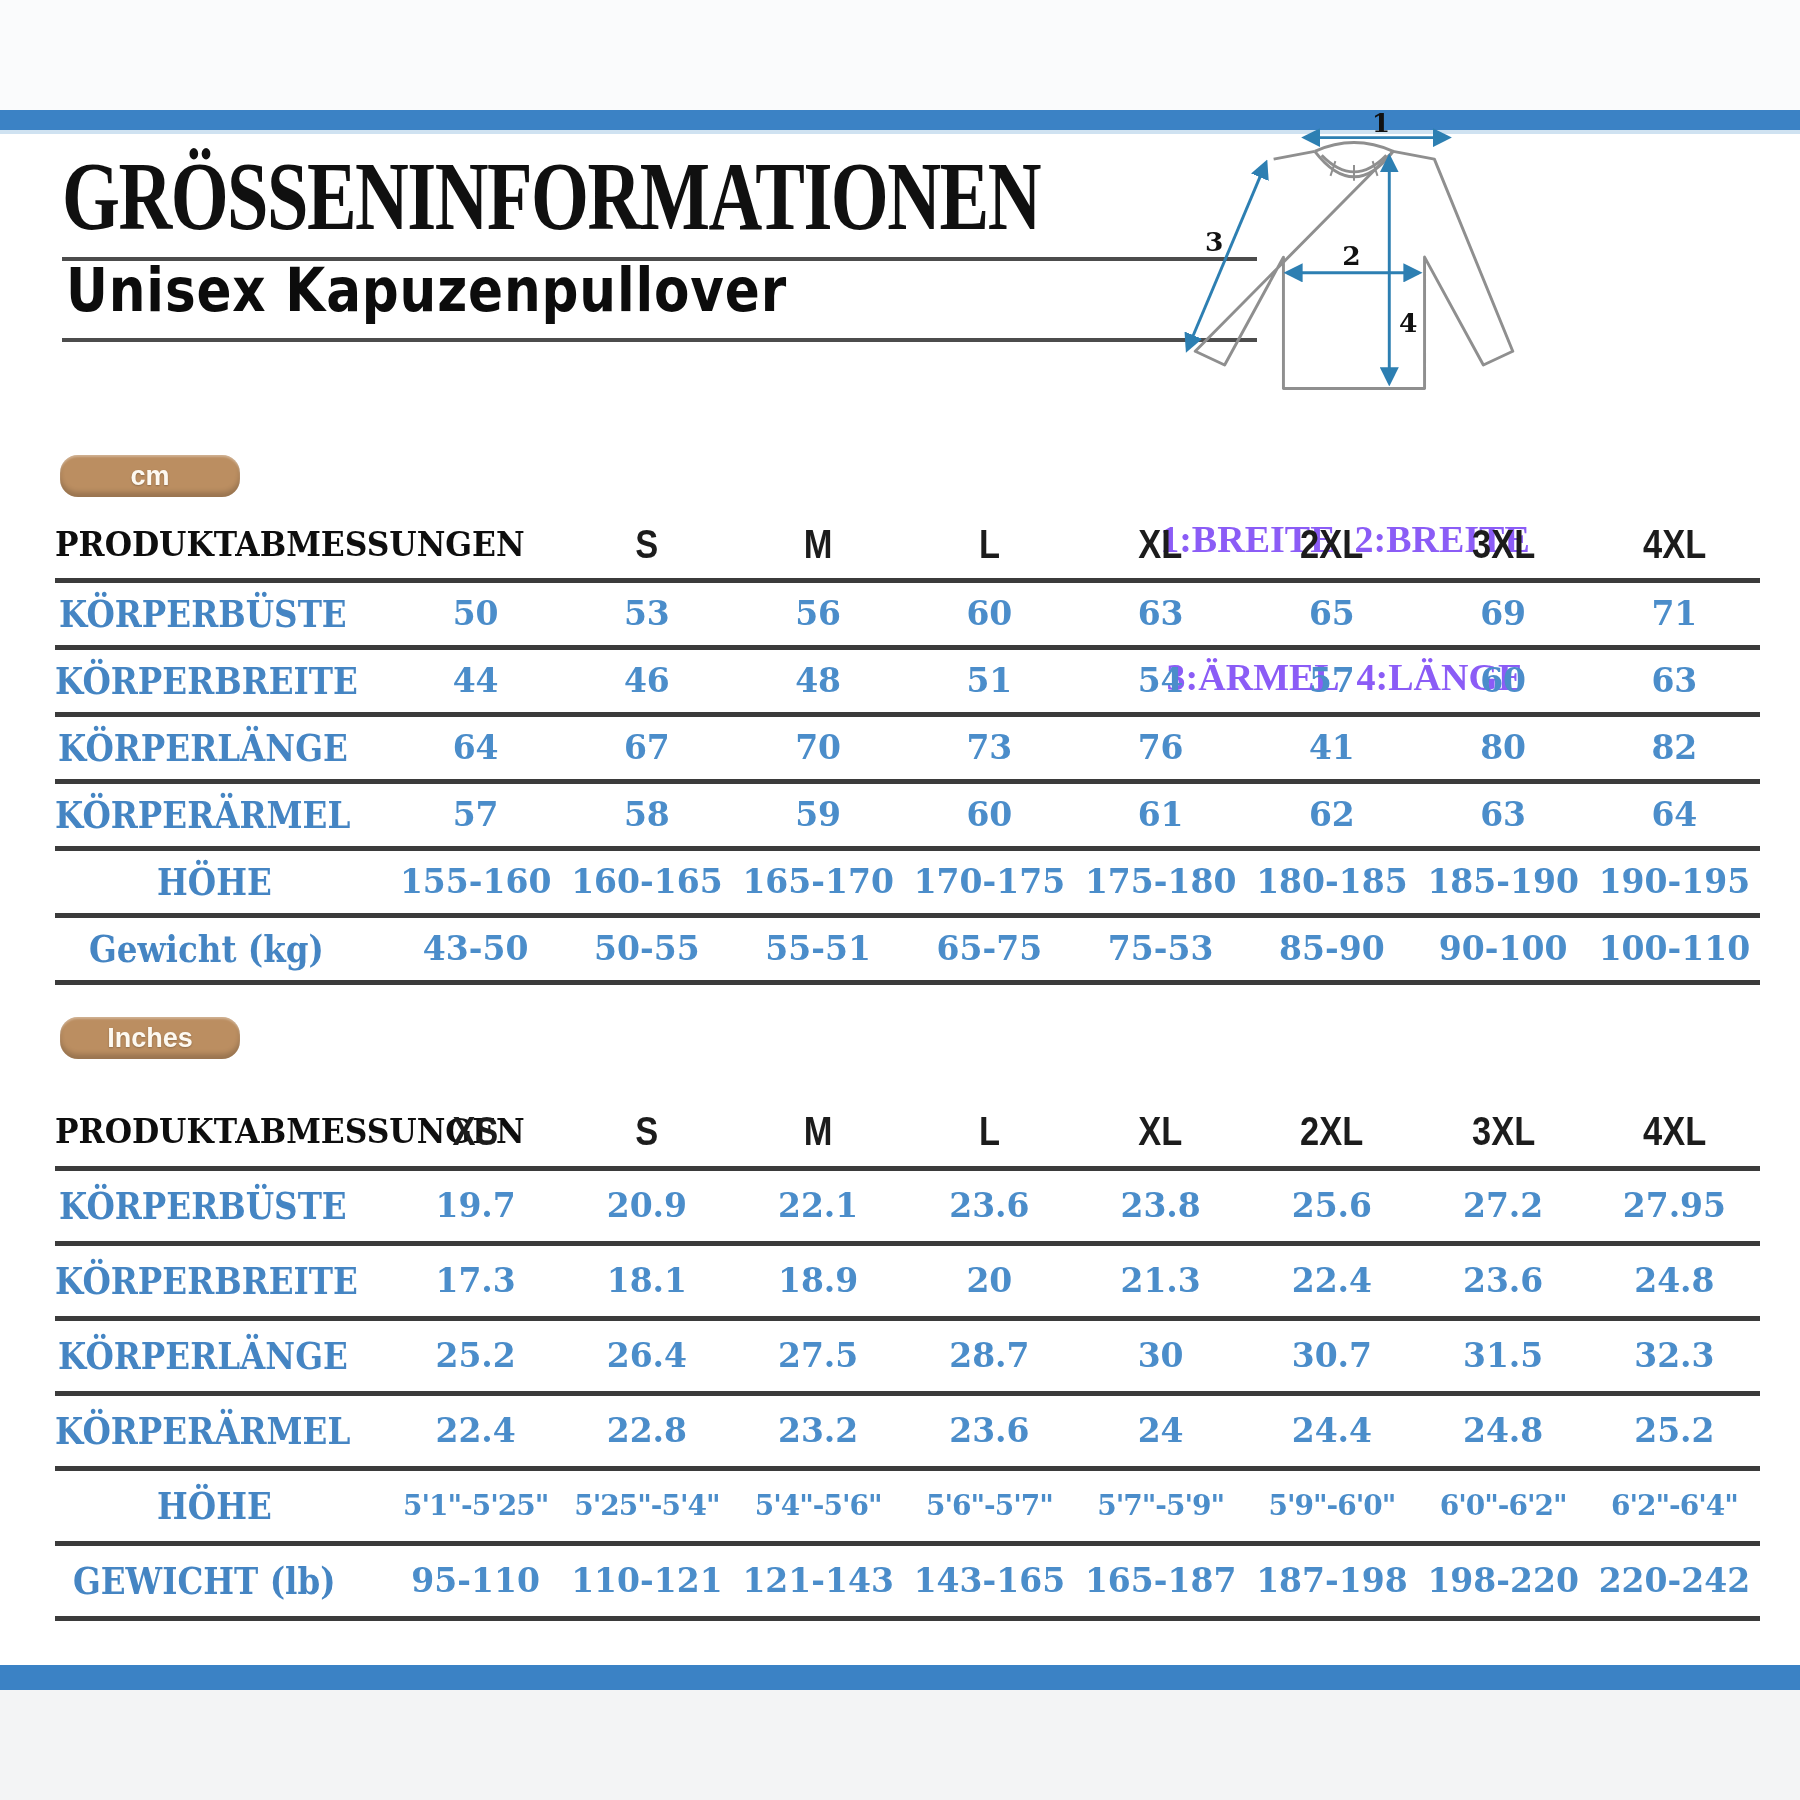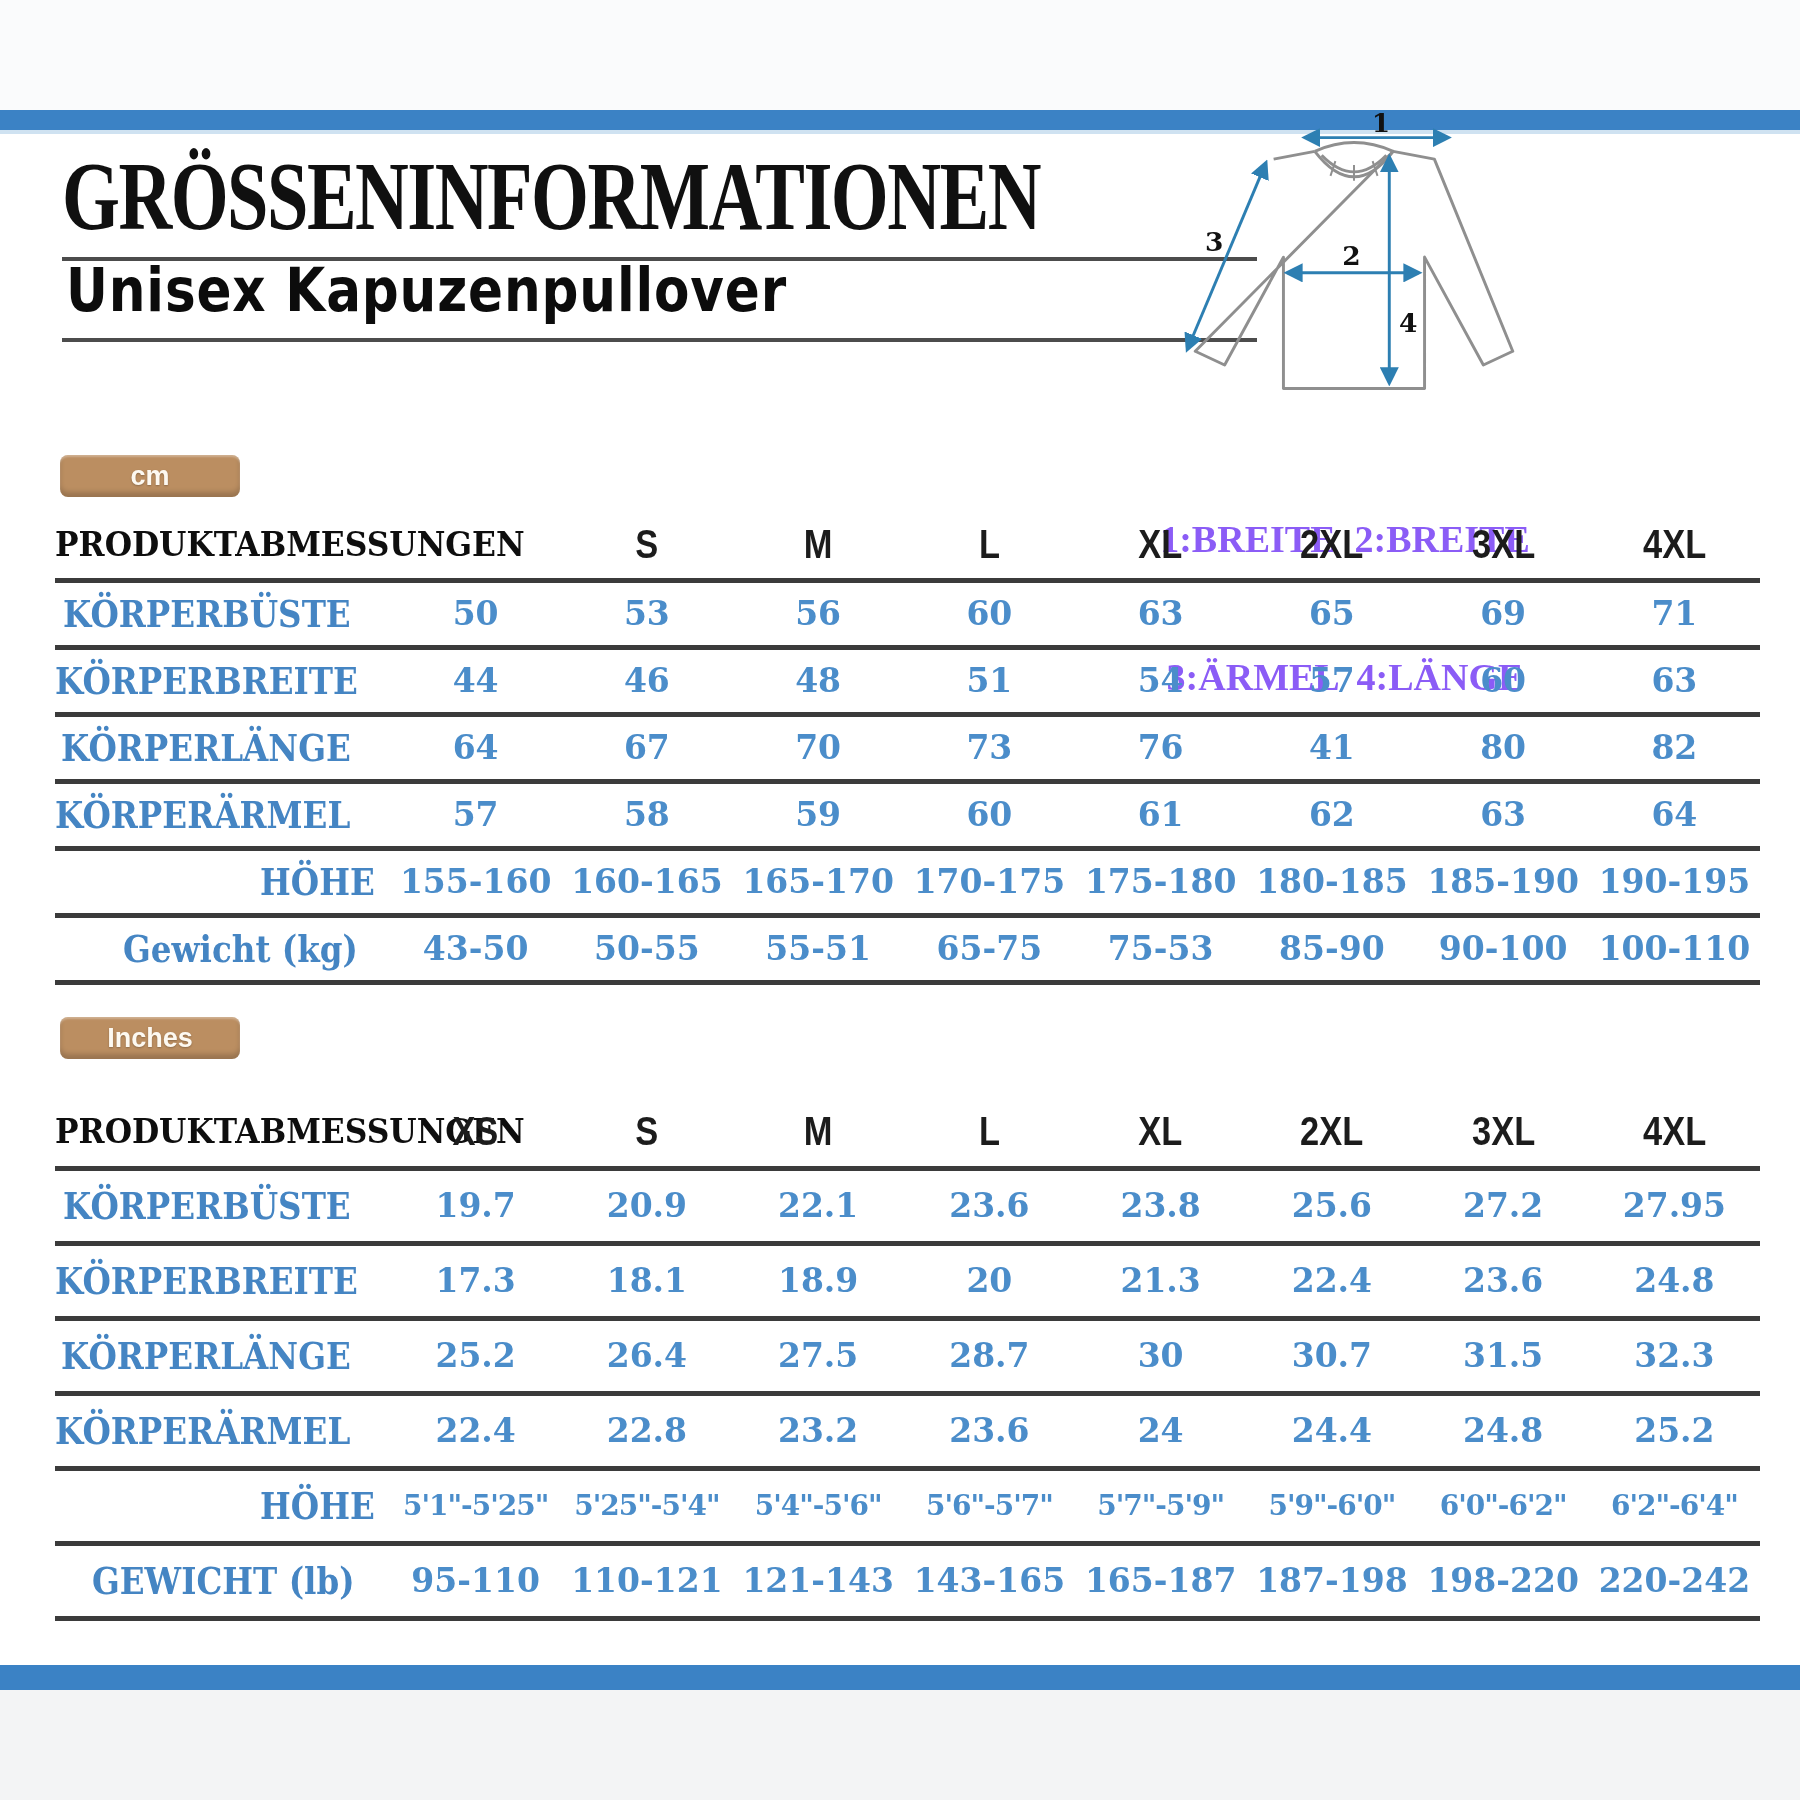--- a/index.html
+++ b/index.html
@@ -28,37 +28,37 @@
   }
 
   .diagram { position:absolute; left:1158px; top:112px; width:392px; height:306px; }
   .legend {
     position:absolute; left:1130px; top:424px; width:430px; text-align:center;
     font-family:"Liberation Serif", serif; font-weight:700; font-size:38px;
     color:#8b5cf6; line-height:46px; white-space:pre; letter-spacing:0px;
   }
 
   .badge {
-    position:absolute; left:60px; width:180px; height:42px; border-radius:8px;
+    position:absolute; left:60px; width:180px; height:42px; border-radius:18px;
     background:#bb8e61; color:#fdf9f1; text-align:center; line-height:42px;
     font-family:"Liberation Sans", sans-serif; font-weight:700; font-size:27px;
     box-shadow: inset 0 2px 2px rgba(255,255,255,.30), inset 0 -5px 5px rgba(0,0,0,.18);
     text-shadow: 0 1px 2px rgba(0,0,0,.25);
   }
   .badge.cm { top:455px; }
   .badge.inches { top:1017px; }
 
   table.size-table {
     position:absolute; left:55px; width:1705px;
     border-collapse:collapse; table-layout:fixed;
   }
   table.size-table.cm { top:512px; }
   table.size-table.inches { top:1098px; }
   .size-table th, .size-table td { border-bottom:5px solid #3b3b3b; overflow:visible; vertical-align:middle; }
-  .size-table th:first-child, .size-table td:first-child { width:335px; text-align:right; }
+  .size-table th:first-child, .size-table td:first-child { width:335px; text-align:center; }
   .size-table.cm  thead th { height:68px; }
   .size-table.inches thead th { height:70px; }
   .size-table.cm  tbody th, .size-table.cm  tbody td { height:67px; }
   .size-table.inches tbody th, .size-table.inches tbody td { height:75px; }
 
   .size-table thead th { text-align:center; }
   .size-table thead th:first-child { white-space:nowrap; }
   .header-label-text {
     display:inline-block; font-family:"DejaVu Serif", serif; font-weight:700;
     font-size:33px; color:#0e0e0e; transform:scaleX(.95); transform-origin:0 50%; white-space:nowrap;

